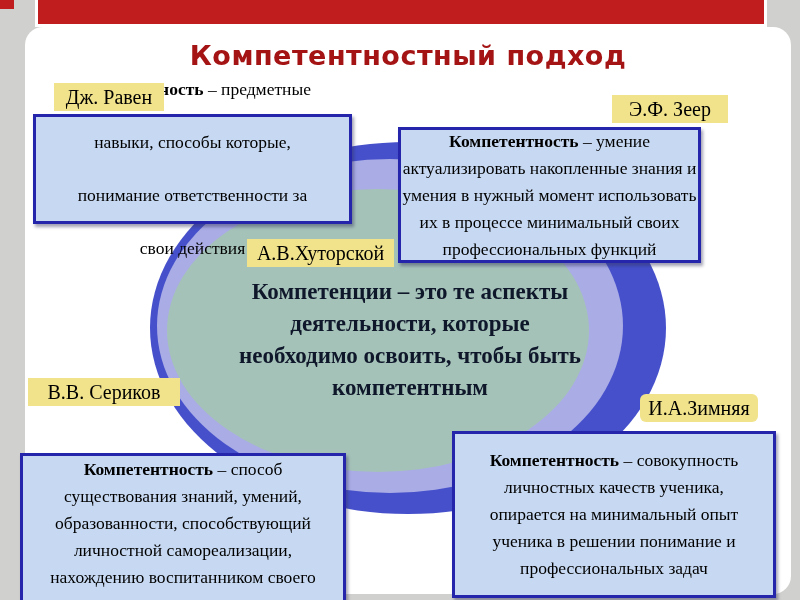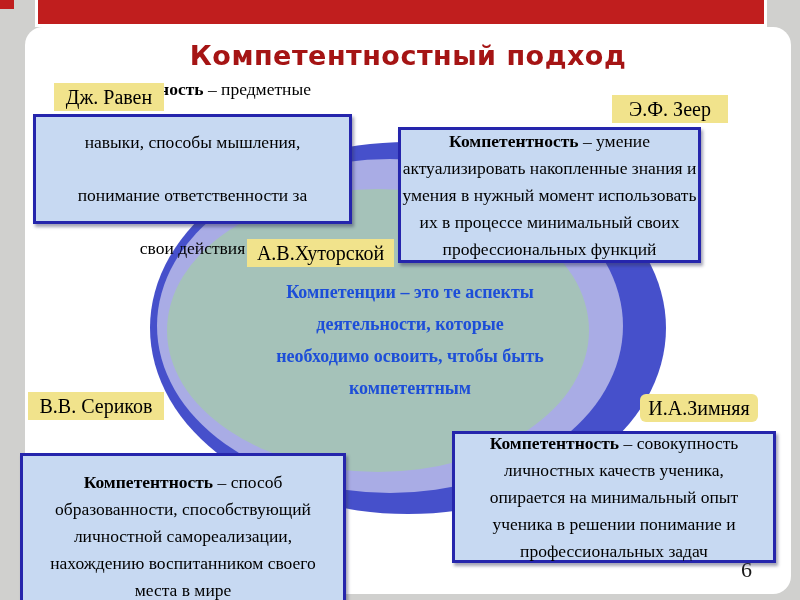--- a/index.html
+++ b/index.html
@@ -19,41 +19,41 @@
     position:absolute;left:25px;top:40px;width:766px;text-align:center;
     font-family:"DejaVu Sans", sans-serif;font-weight:bold;font-size:27px;
     color:#A51414;letter-spacing:0.5px;z-index:5;
   }
   .ellipse{position:absolute;border-radius:50%;}
   .ell-outer{left:150px;top:142px;width:516px;height:372px;background:#4650CB;z-index:2;}
   .ell-mid{left:157px;top:159px;width:466px;height:334px;background:#A9ACE5;z-index:2;}
   .ell-inner{left:167px;top:189px;width:422px;height:283px;background:#A5C2B9;z-index:2;}
   .center-text{
     position:absolute;left:175px;top:276px;width:470px;text-align:center;
-    font-weight:bold;font-size:18px;line-height:32px;color:#1d4ed8;z-index:3;
+    font-weight:bold;font-size:23px;line-height:32px;color:#0f172a;z-index:3;
   }
   .page-number{position:absolute;left:741px;top:557px;font-size:22px;color:#1a1a1a;z-index:3;}
   .defbox{
     position:absolute;background:#C7D9F2;border:3px solid #2525AC;box-sizing:border-box;
     display:flex;flex-direction:column;align-items:center;justify-content:center;
     text-align:center;font-size:17.5px;line-height:27px;color:#000;z-index:4;
     box-shadow:2px 3px 3px rgba(50,50,90,0.45);
   }
   .box-raven{left:33px;top:114px;width:319px;height:110px;gap:26px;}
   .box-zeer{left:398px;top:127px;width:303px;height:136px;}
   .box-serikov{left:20px;top:410px;width:326px;height:167px;margin-top:43px;}
-  .box-zimnyaya{left:452px;top:431px;width:324px;height:132px;}
+  .box-zimnyaya{left:452px;top:431px;width:324px;height:167px;}
   .author-label{
     position:absolute;background:#F1E38C;text-align:center;font-size:20px;
     line-height:28px;height:28px;color:#000;z-index:7;
   }
   .lbl-raven{left:54px;top:83px;width:110px;}
   .lbl-zeer{left:612px;top:95px;width:116px;}
   .lbl-khutorskoy{left:247px;top:239px;width:147px;}
-  .lbl-serikov{left:28px;top:392px;width:136px;}
+  .lbl-serikov{left:28px;top:378px;width:152px;}
   .lbl-zimnyaya{left:640px;top:394px;width:118px;border-radius:6px;}
   .line b{font-weight:bold;}
 </style>
 </head>
 <body>
 
 <div class="canvas">
 
   <div class="corner-accent"></div>
 
@@ -71,35 +71,36 @@
     <div class="line">Компетенции – это те аспекты</div>
     <div class="line">деятельности, которые</div>
     <div class="line">необходимо освоить, чтобы быть</div>
     <div class="line">компетентным</div>
   </div>
 
   <div class="page-number">6</div>
 
   <div class="defbox box-raven">
     <div class="line"><b>Компетентность</b><span> – предметные</span></div>
-    <div class="line">навыки, способы мышления,</div>
+    <div class="line">навыки, способы которые,</div>
     <div class="line">понимание ответственности за</div>
     <div class="line">свои действия</div>
   </div>
 
   <div class="defbox box-zeer">
     <div class="line"><b>Компетентность</b><span> – умение</span></div>
     <div class="line">актуализировать накопленные знания и</div>
     <div class="line">умения в нужный момент использовать</div>
     <div class="line">их в процессе минимальный своих</div>
     <div class="line">профессиональных функций</div>
   </div>
 
   <div class="defbox box-serikov">
     <div class="line"><b>Компетентность</b><span> – способ</span></div>
+    <div class="line">существования знаний, умений,</div>
     <div class="line">образованности, способствующий</div>
     <div class="line">личностной самореализации,</div>
     <div class="line">нахождению воспитанником своего</div>
     <div class="line">места в мире</div>
   </div>
 
   <div class="defbox box-zimnyaya">
     <div class="line"><b>Компетентность</b><span> – совокупность</span></div>
     <div class="line">личностных качеств ученика,</div>
     <div class="line">опирается на минимальный опыт</div>

